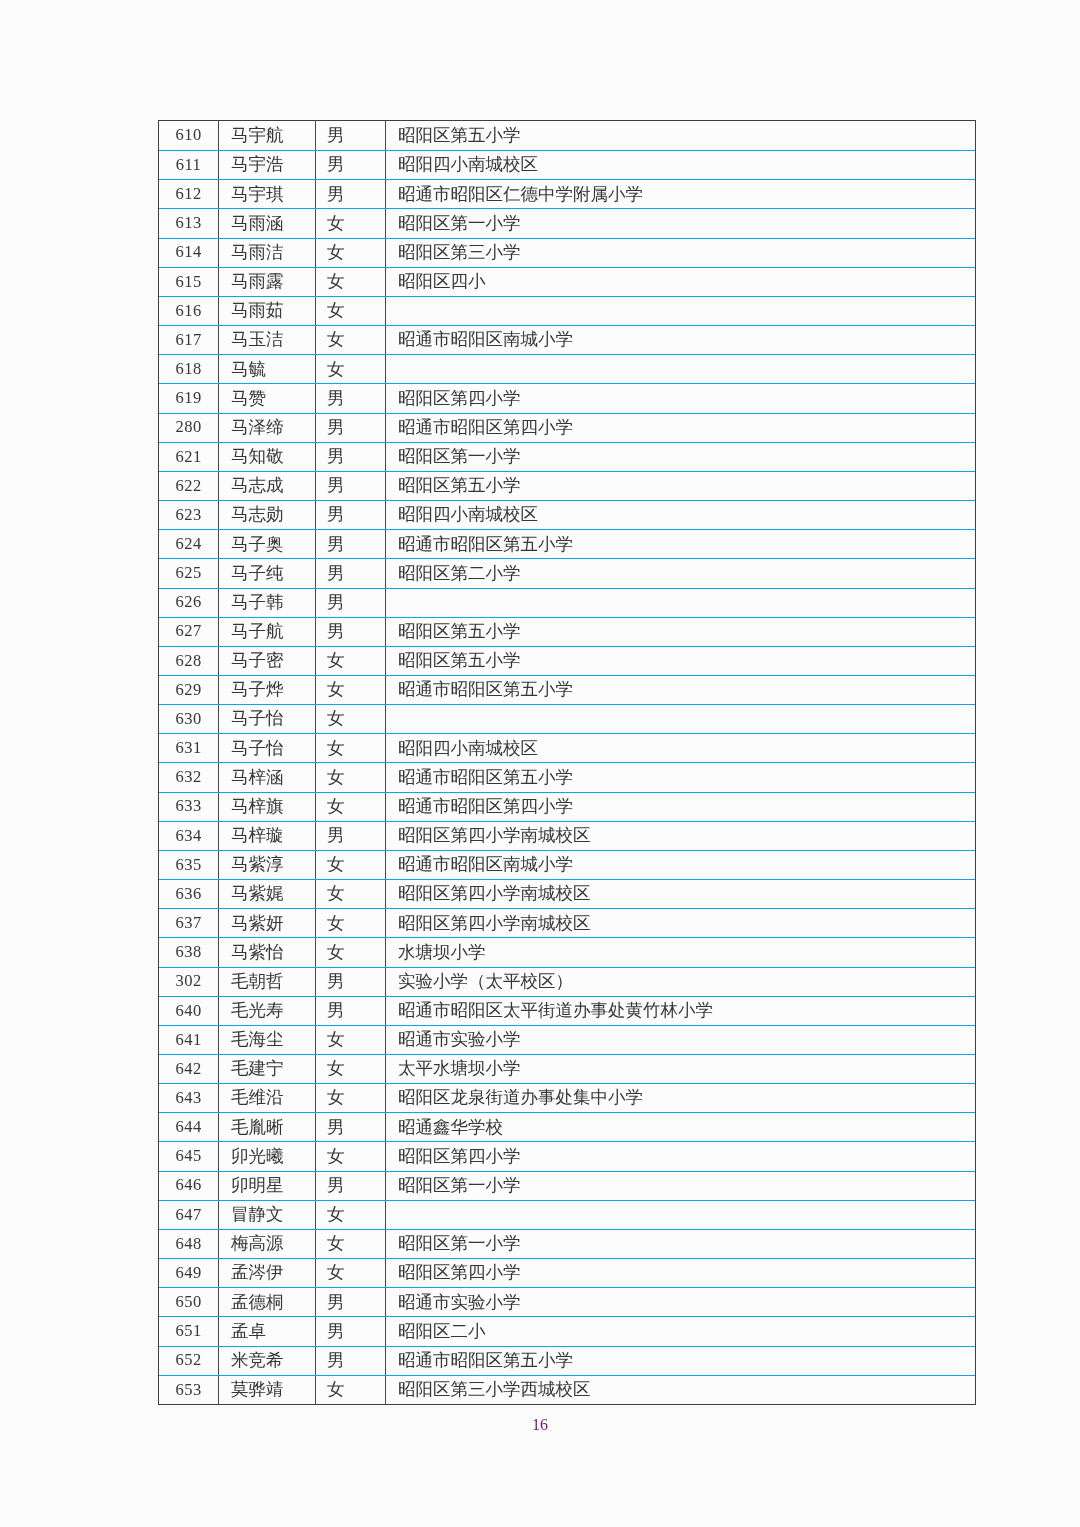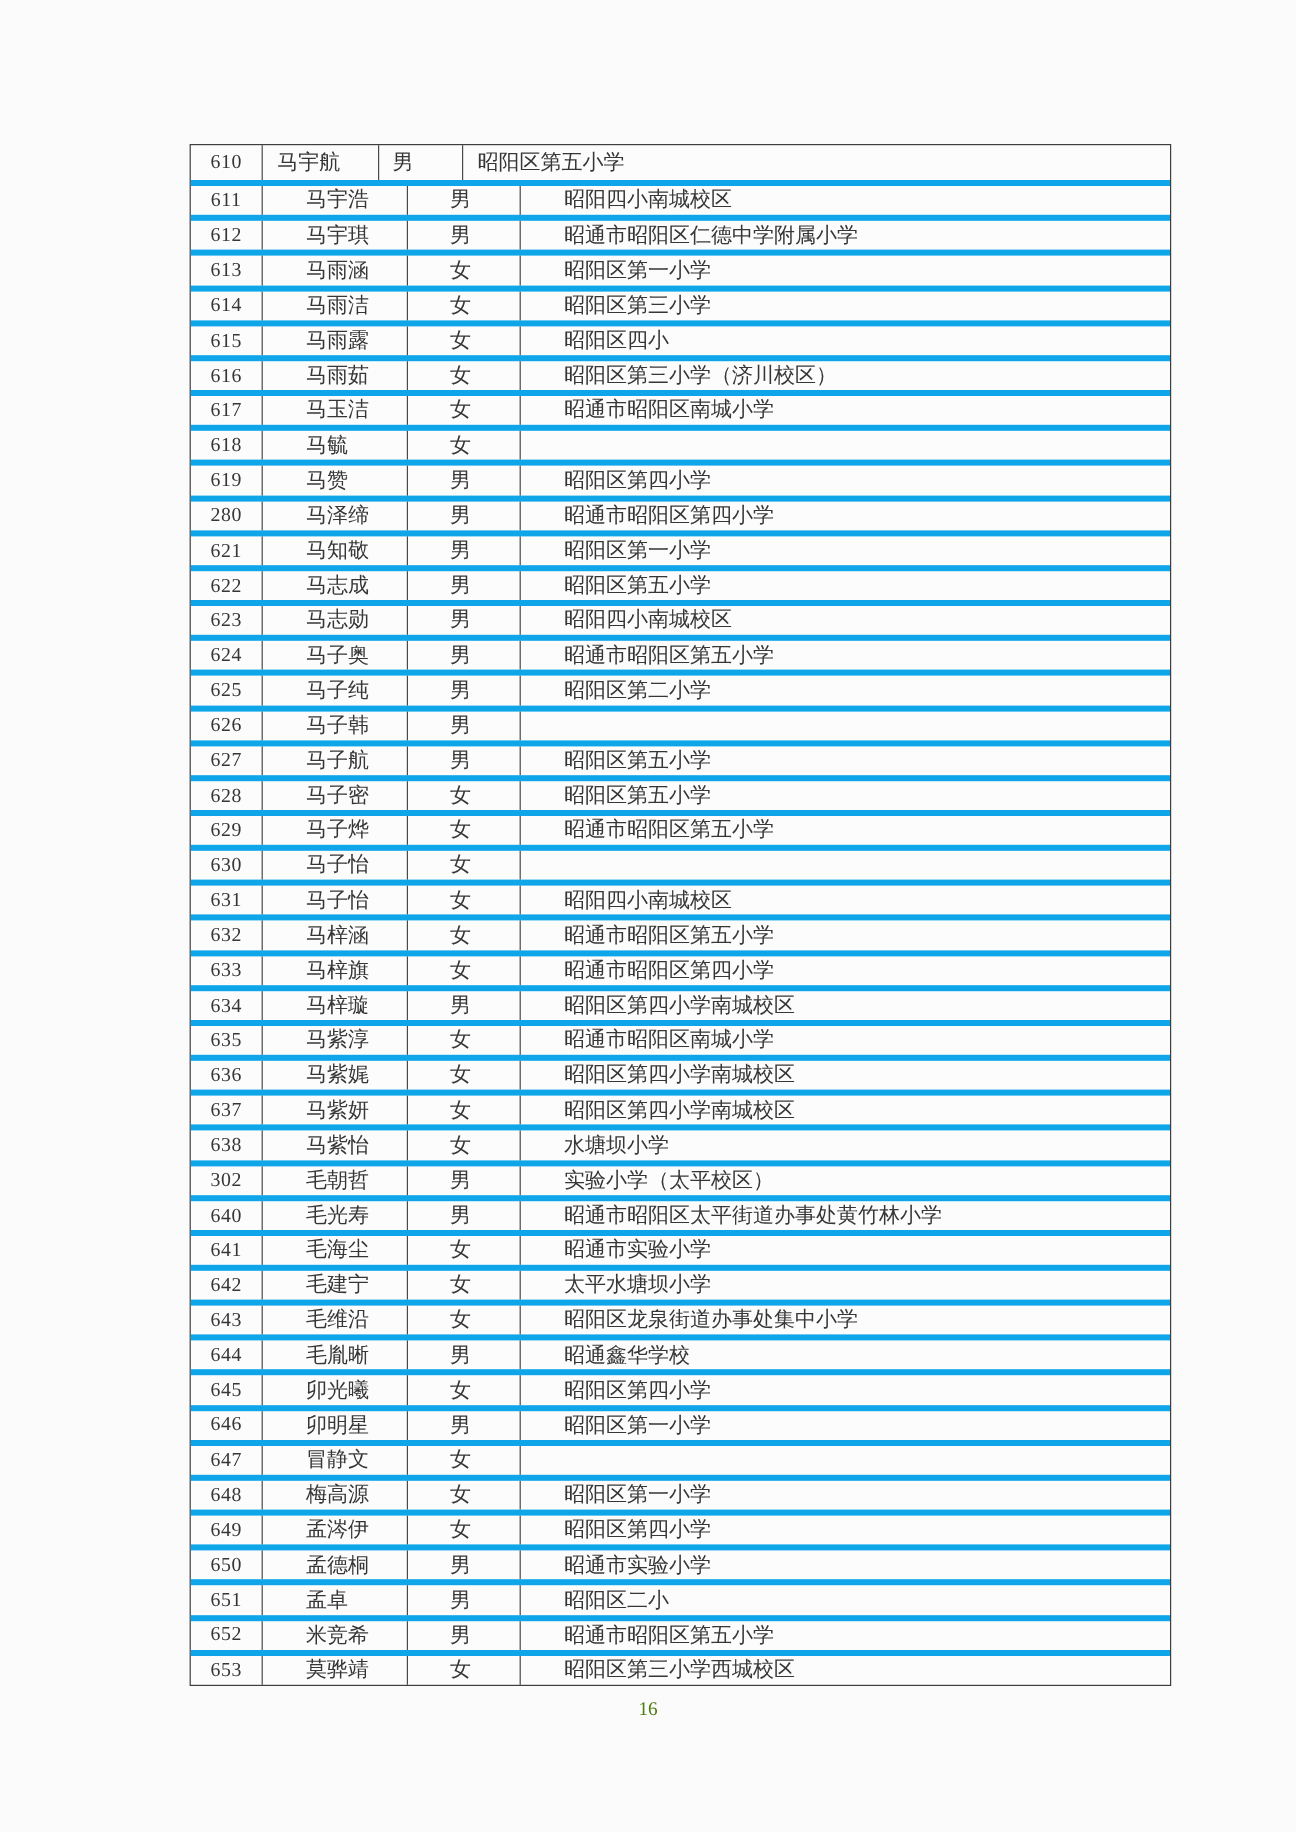--- a/index.html
+++ b/index.html
@@ -25,22 +25,21 @@
     box-sizing: border-box;
     background: #fcfcfc;
   }
   .row {
     display: flex;
     height: 29.16px;
     box-sizing: border-box;
     align-items: stretch;
   }
   .row + .row {
-    border-top: 5px solid #0ea5e9;
-    gap: 24px;
+    border-top: 1px solid #0ea5e9;
   }
   .cell {
     box-sizing: border-box;
     display: flex;
     align-items: center;
     font-size: 17.5px;
     line-height: 1;
     white-space: nowrap;
     overflow: hidden;
   }
@@ -66,21 +65,21 @@
     flex: 1;
     padding-left: 12px;
   }
   .page-number {
     position: absolute;
     top: 1416px;
     left: 0;
     width: 100%;
     text-align: center;
     font-size: 16px;
-    color: #4d7c0f;
+    color: #701a75;
   }
 </style>
 </head>
 <body>
 
 <div class="page">
   <div class="student-table" id="student-table">
       <div class="row">
         <div class="cell c-no">610</div>
         <div class="cell c-name">马宇航</div>
@@ -114,21 +113,20 @@
       <div class="row">
         <div class="cell c-no">615</div>
         <div class="cell c-name">马雨露</div>
         <div class="cell c-gender">女</div>
         <div class="cell c-school">昭阳区四小</div>
       </div>
       <div class="row">
         <div class="cell c-no">616</div>
         <div class="cell c-name">马雨茹</div>
         <div class="cell c-gender">女</div>
-        <div class="cell c-school">昭阳区第三小学（济川校区）</div>
       </div>
       <div class="row">
         <div class="cell c-no">617</div>
         <div class="cell c-name">马玉洁</div>
         <div class="cell c-gender">女</div>
         <div class="cell c-school">昭通市昭阳区南城小学</div>
       </div>
       <div class="row">
         <div class="cell c-no">618</div>
         <div class="cell c-name">马毓</div>

